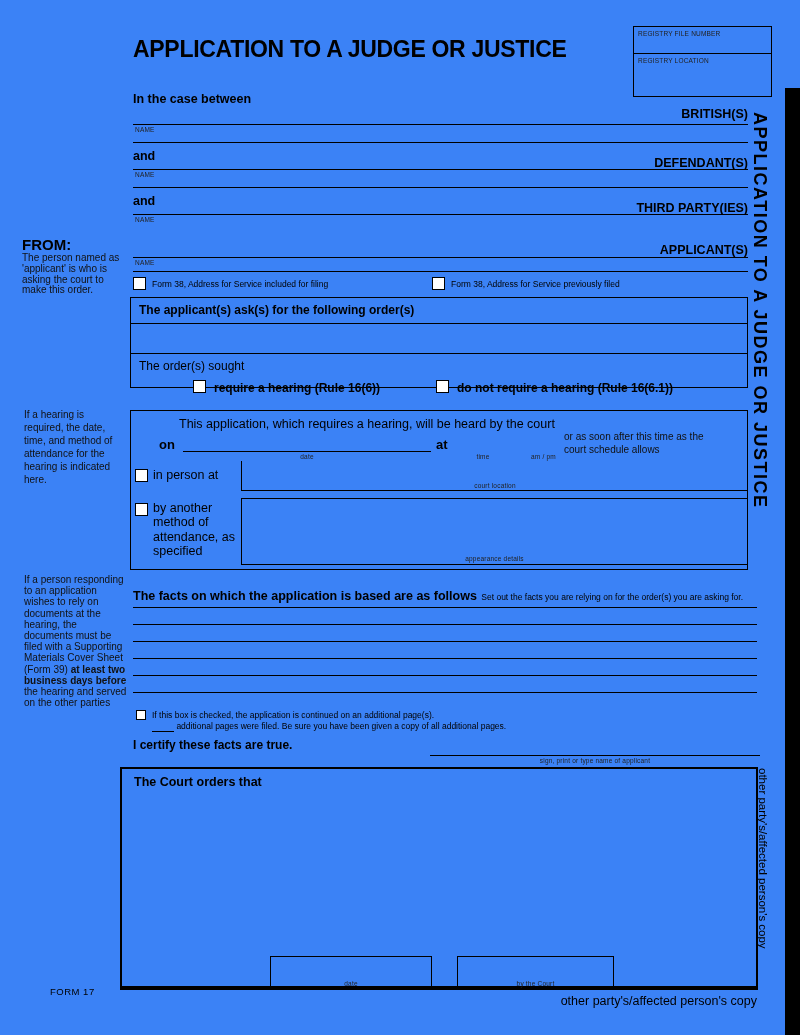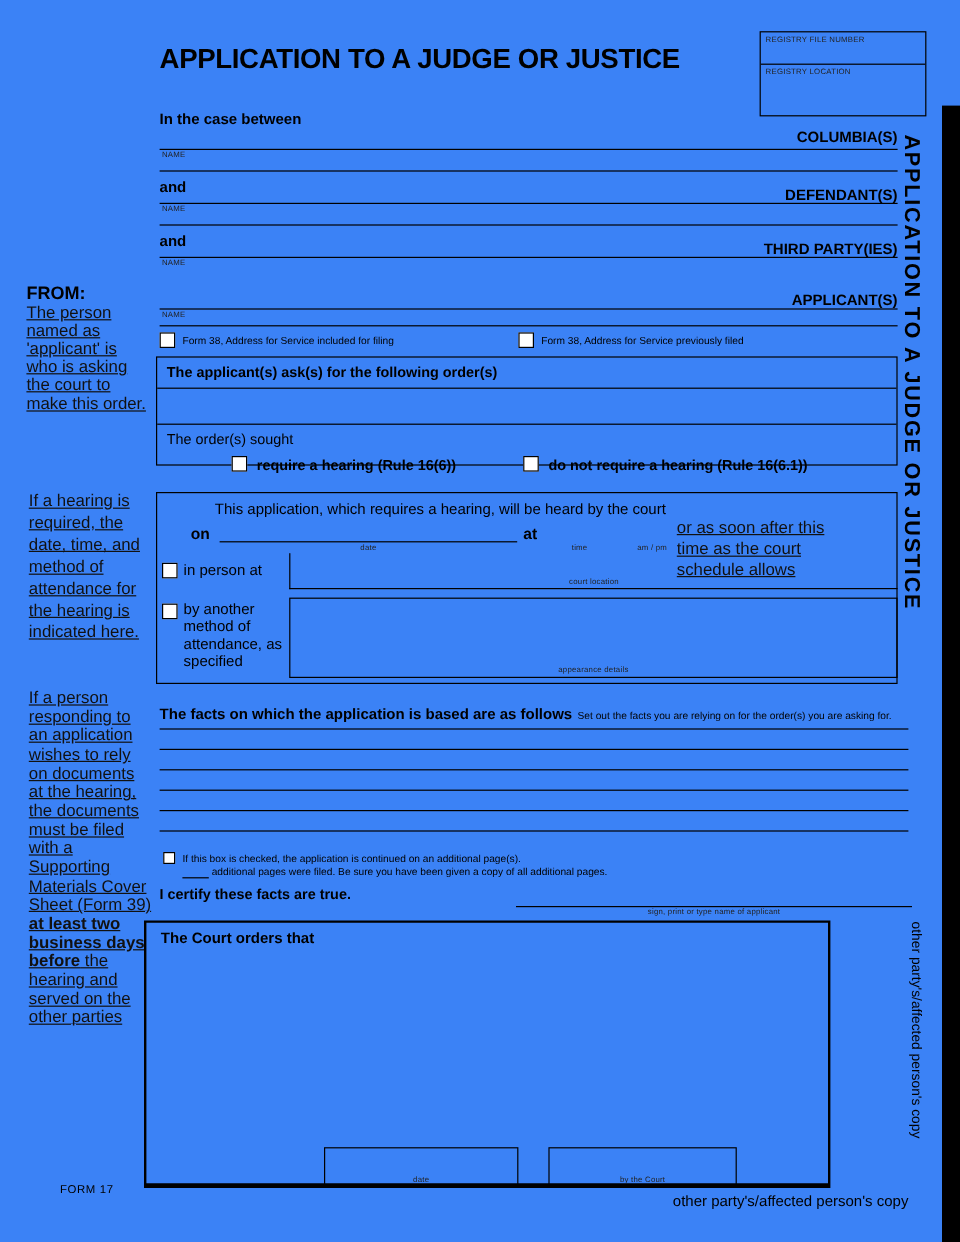--- a/index.html
+++ b/index.html
@@ -7,21 +7,21 @@
   #page {
     position:relative; width:800px; height:1035px; background:#3b82f6;
     font-family:"Liberation Sans", sans-serif; color:#000; overflow:hidden;
   }
   .abs { position:absolute; }
   .b { font-weight:bold; }
   .line { position:absolute; border-bottom:1.5px solid #000; height:0; }
   .thinline { position:absolute; border-bottom:1px solid #000; height:0; }
   .tiny { font-size:6.5px; color:#222; letter-spacing:0.2px; }
   .small { font-size:8.5px; }
-  .note { font-size:14px; line-height:1.12; color:#111;text-decoration:underline; }
+  .note { font-size:10px; line-height:1.12; color:#111; }
   .cb { position:absolute; width:13px; height:13px; border:1.5px solid #000; background:#fff; }
   .cbs { position:absolute; width:10px; height:10px; border:1px solid #000; background:#fff; }
   .plabel { position:absolute; left:133px; width:615px; text-align:right; font-weight:bold; font-size:12.5px; }
   .box { position:absolute; border:1.5px solid #000; }
   .vert { writing-mode:vertical-rl; }
 </style>
 </head>
 <body>
 
 <div id="page">
@@ -33,21 +33,21 @@
     <div style="height:13px;"></div>
     <div style="border-top:1.5px solid #000;">
       <div class="tiny" style="padding:3px 4px;">REGISTRY LOCATION</div>
       <div style="height:13px;"></div>
     </div>
   </div>
 
   <div class="abs b" style="left:133px; top:36px; font-size:23px; letter-spacing:-0.3px;">APPLICATION TO A JUDGE OR JUSTICE</div>
   <div class="abs b" style="left:133px; top:92px; font-size:12.5px;">In the case between</div>
 
-  <div class="plabel" style="top:107px;">COLUMBIA(S)</div>
+  <div class="plabel" style="top:107px;">BRITISH(S)</div>
   <div class="line" style="left:133px; top:124px; width:615px;"></div>
   <div class="abs tiny" style="left:135px; top:126px;">NAME</div>
   <div class="line" style="left:133px; top:142px; width:615px;"></div>
 
   <div class="abs b" style="left:133px; top:149px; font-size:12.5px;">and</div>
   <div class="plabel" style="top:156px;">DEFENDANT(S)</div>
   <div class="line" style="left:133px; top:169px; width:615px;"></div>
   <div class="abs tiny" style="left:135px; top:171px;">NAME</div>
   <div class="line" style="left:133px; top:187px; width:615px;"></div>
 
@@ -126,21 +126,21 @@
   <div class="abs small" style="left:152px; top:710px;">If this box is checked, the application is continued on an additional page(s).</div>
   <div class="abs small" style="left:152px; top:721px;">
     <span style="display:inline-block; width:22px; border-bottom:1px solid #000;">&nbsp;</span>
     <span>additional pages were filed.  Be sure you have been given a copy of all additional pages.</span>
   </div>
 
   <div class="abs b" style="left:133px; top:738px; font-size:12px;text-align:right;">I certify these facts are true.</div>
   <div class="thinline" style="left:430px; top:755px; width:330px;"></div>
   <div class="abs tiny" style="left:430px; top:757px; width:330px; text-align:center;">sign, print or type name of applicant</div>
 
-  <div class="abs" style="left:120px; top:767px; width:572px; height:223px; border:2px solid #000; border-bottom:4px solid #000;">
+  <div class="abs" style="left:120px; top:767px; width:638px; height:223px; border:2px solid #000; border-bottom:4px solid #000;">
     <div class="b" style="position:absolute; left:12px; top:6px; font-size:12.5px;">The Court orders that</div>
     <div style="position:absolute; left:0; top:28px; width:100%; height:155px;"></div>
     <div style="position:absolute; left:148px; top:187px; width:162px; height:33px; border:1px solid #000;">
       <div class="tiny" style="position:absolute; left:0; bottom:1px; width:100%; text-align:center;">date</div>
     </div>
     <div style="position:absolute; left:335px; top:187px; width:157px; height:33px; border:1.5px solid #000;">
       <div class="tiny" style="position:absolute; left:0; bottom:1px; width:100%; text-align:center;">by the Court</div>
     </div>
   </div>
 

